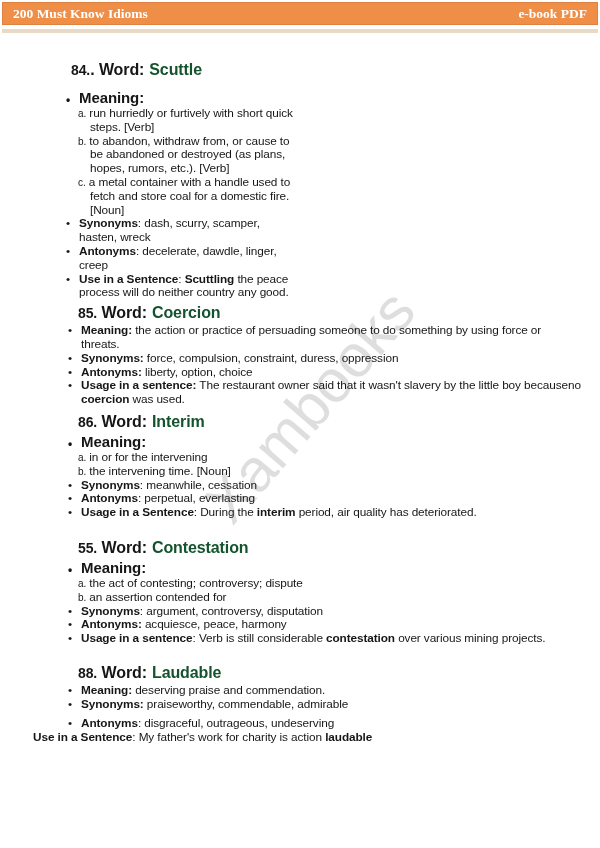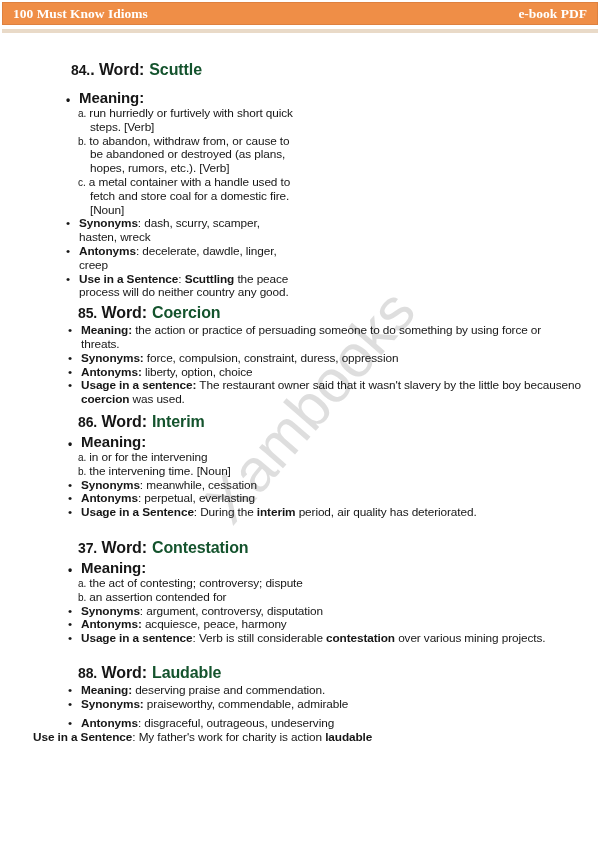--- a/index.html
+++ b/index.html
@@ -52,21 +52,21 @@
   .gap-top { margin-top:5px; }
 
   .usage-standalone { margin-left:-7px; margin-top:0.5px; }
 </style>
 </head>
 <body>
 
 <div class="page">
 
   <div class="hbar">
-    <span>100 Must Know Idioms</span>
+    <span>200 Must Know Idioms</span>
     <span>e-book PDF</span>
   </div>
   <div class="hstrip"></div>
 
   <div class="watermark">Xambooks</div>
 
   <div class="content">
 
     <section class="item item84">
       <div class="heading"><span class="num">84.</span><span>. </span><span>Word:</span><span class="word">Scuttle</span></div>
@@ -97,21 +97,21 @@
         <div class="b mh"><span>Meaning:</span></div>
         <div class="def"><span class="marker">a.</span> <span>in or for the intervening</span></div>
         <div class="def"><span class="marker">b.</span> <span>the intervening time. [Noun]</span></div>
         <div class="b"><span class="bold">Synonyms</span><span>: meanwhile, cessation</span></div>
         <div class="b"><span class="bold">Antonyms</span><span>: perpetual, everlasting</span></div>
         <div class="b"><span class="bold">Usage in a Sentence</span><span>: During the </span><span class="bold">interim</span><span> period, air quality has deteriorated.</span></div>
       </div>
     </section>
 
     <section class="item item87" style="margin-top:18px;">
-      <div class="heading"><span class="num">37.</span> <span>Word:</span><span class="word">Contestation</span></div>
+      <div class="heading"><span class="num">55.</span> <span>Word:</span><span class="word">Contestation</span></div>
       <div class="list">
         <div class="b mh"><span>Meaning:</span></div>
         <div class="def"><span class="marker">a.</span> <span>the act of contesting; controversy; dispute</span></div>
         <div class="def"><span class="marker">b.</span> <span>an assertion contended for</span></div>
         <div class="b"><span class="bold">Synonyms</span><span>: argument, controversy, disputation</span></div>
         <div class="b"><span class="bold">Antonyms:</span><span> acquiesce, peace, harmony</span></div>
         <div class="b"><span class="bold">Usage in a sentence</span><span>: Verb is still considerable </span><span class="bold">contestation</span><span> over various mining projects.</span></div>
       </div>
     </section>
 

